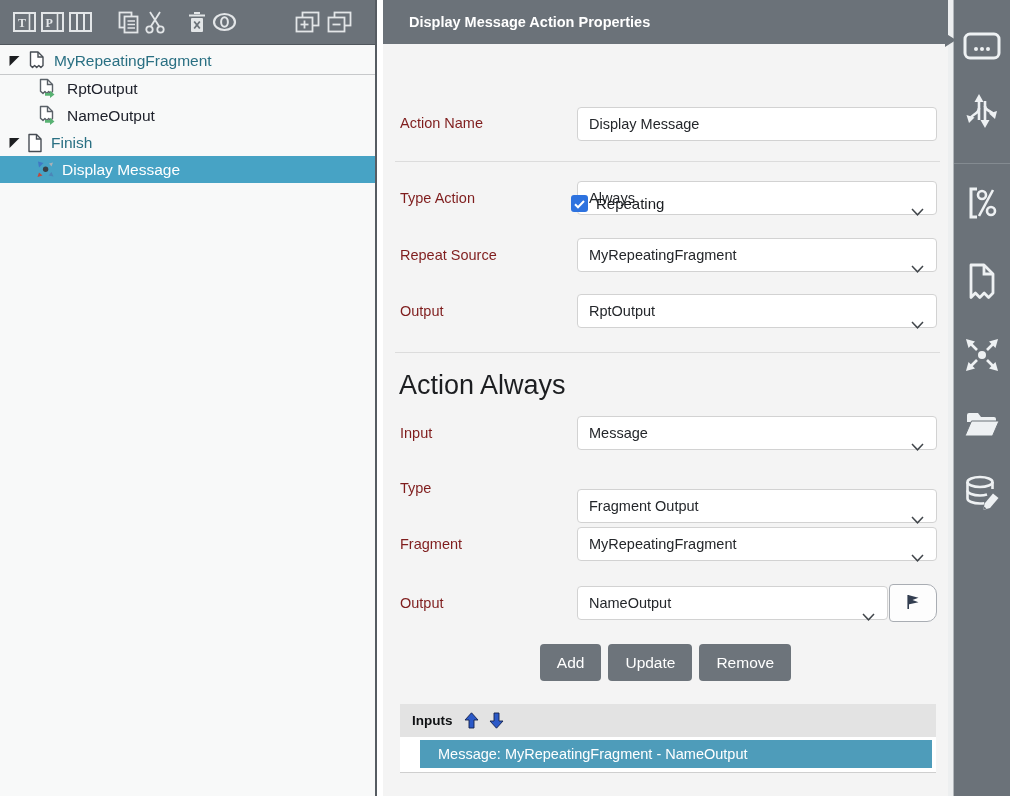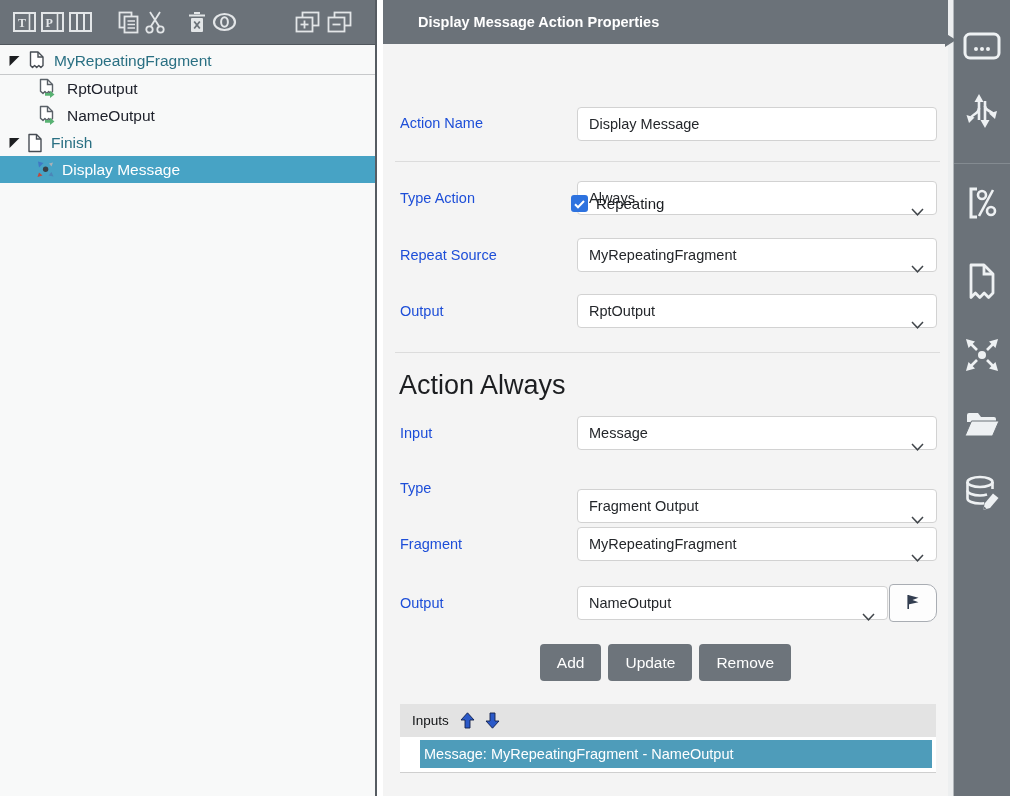--- a/index.html
+++ b/index.html
@@ -33,25 +33,25 @@
   .tree-row .t-label.c-teal{color:#2a7083;}
   .tree-row .t-label.c-dark{color:#20232d;}
   .tree-row.selected{background:#47a3c5;color:#ffffff;}
   .tree-row.selected .t-label{color:#ffffff;}
   
   .main-panel{
     position:absolute;left:383px;top:0;width:565px;height:796px;background:#f4f4f4;
   }
   .main-header{
     height:44px;background:#6b7279;color:#ffffff;font-weight:bold;
-    font-size:14.5px;line-height:44px;padding-left:35px;
+    font-size:14.5px;line-height:44px;padding-left:26px;
   }
   .form{position:relative;height:752px;}
   .f-label{
-    position:absolute;left:17px;font-size:14.5px;color:#1d4ed8;text-align:right;
+    position:absolute;left:17px;font-size:14.5px;color:#7f1d1d;text-align:right;
   }
   .textbox,.dropdown{
     position:absolute;left:194px;width:360px;height:34px;box-sizing:border-box;
     background:#ffffff;border:1px solid #d2d2d2;border-radius:4px;
     font-size:14.5px;color:#24272b;line-height:32px;padding-left:11px;
     cursor:default;
   }
   .dropdown .chev{position:absolute;right:12px;top:13px;}
   .divider{position:absolute;left:12px;width:545px;border-top:1px solid #dcdcdc;}
   .section-heading{
@@ -78,27 +78,27 @@
     padding:0 17px;cursor:pointer;
   }
   .inputs-table{
     position:absolute;left:17px;top:660px;width:536px;
     border-bottom:1px solid #cfcfcf;
   }
   .inputs-header{
     height:33px;background:#e3e3e3;display:flex;align-items:center;
     padding-left:12px;box-sizing:border-box;
   }
-  .inputs-header .hdr-text{font-size:13.5px;font-weight:normal;color:#101214;margin-right:11px;}
+  .inputs-header .hdr-text{font-size:13.5px;font-weight:bold;color:#101214;margin-right:11px;}
   .inputs-header .mv{display:flex;margin-right:10px;cursor:pointer;}
   .inputs-body{background:#ffffff;height:35px;position:relative;}
   .inputs-row{
     position:absolute;left:20px;right:4px;top:3px;height:28px;
     background:#4e9cba;color:#ffffff;font-size:14.5px;line-height:28px;
-    padding-left:4px;cursor:default;white-space:nowrap;overflow:hidden;
+    padding-left:18px;cursor:default;white-space:nowrap;overflow:hidden;
   }
   
   .panel-gap{position:absolute;left:948px;top:0;width:5px;height:796px;background:#edeff0;}
   .collapse-arrow{
     position:absolute;left:945px;top:33px;width:0;height:0;
     border-left:11px solid #6b7279;border-top:7px solid transparent;
     border-bottom:7px solid transparent;z-index:5;cursor:pointer;
   }
   .sidebar{
     position:absolute;left:953px;top:0;width:57px;height:796px;

